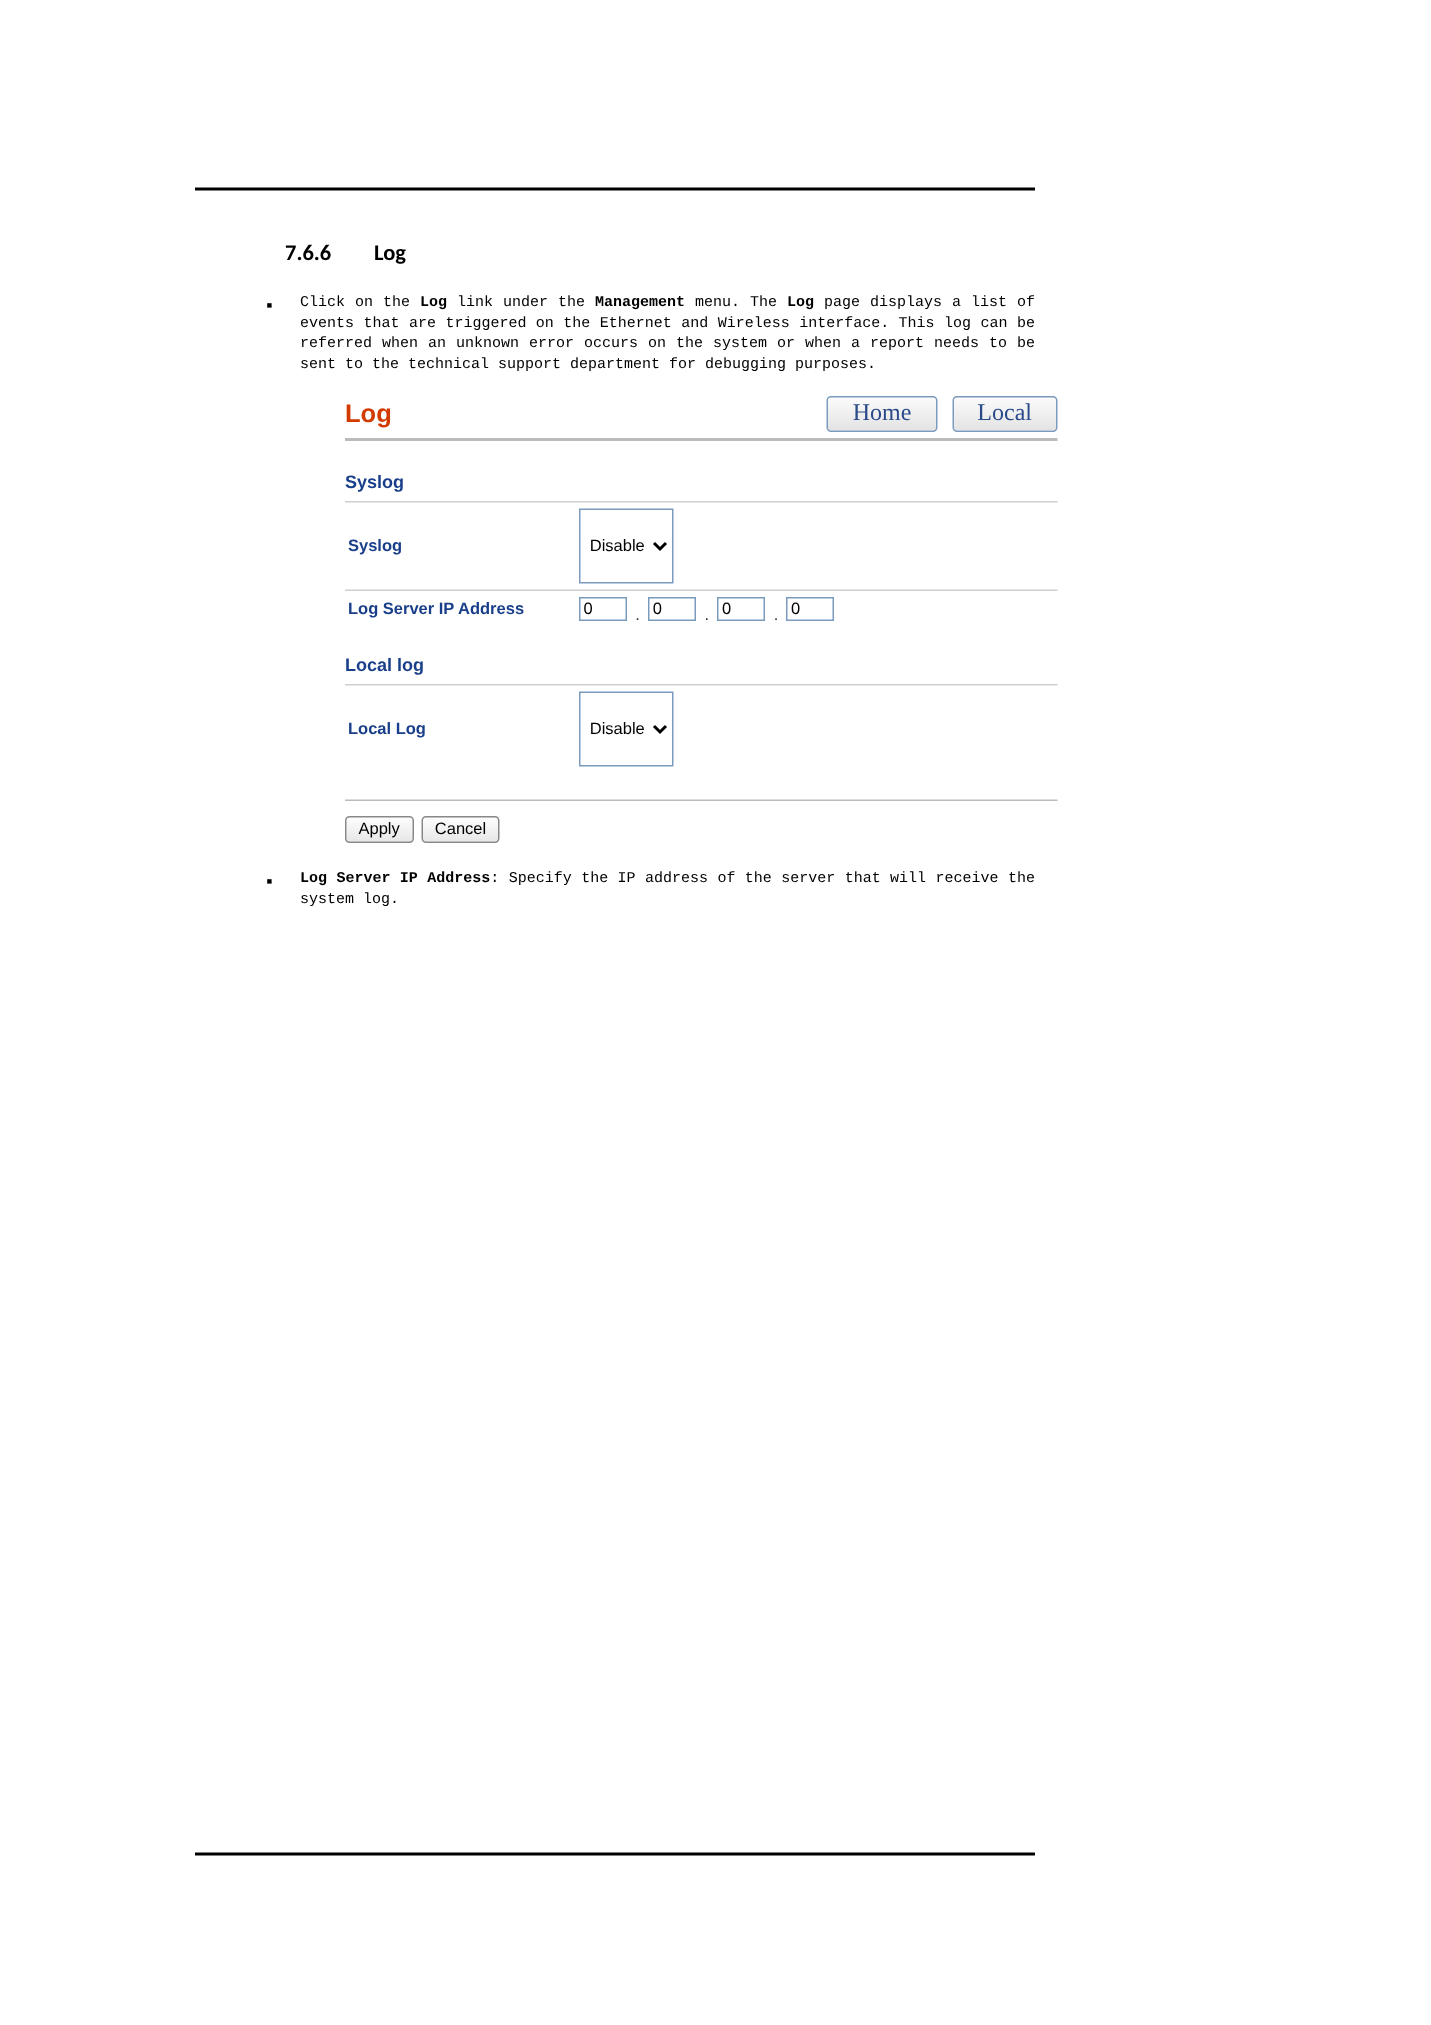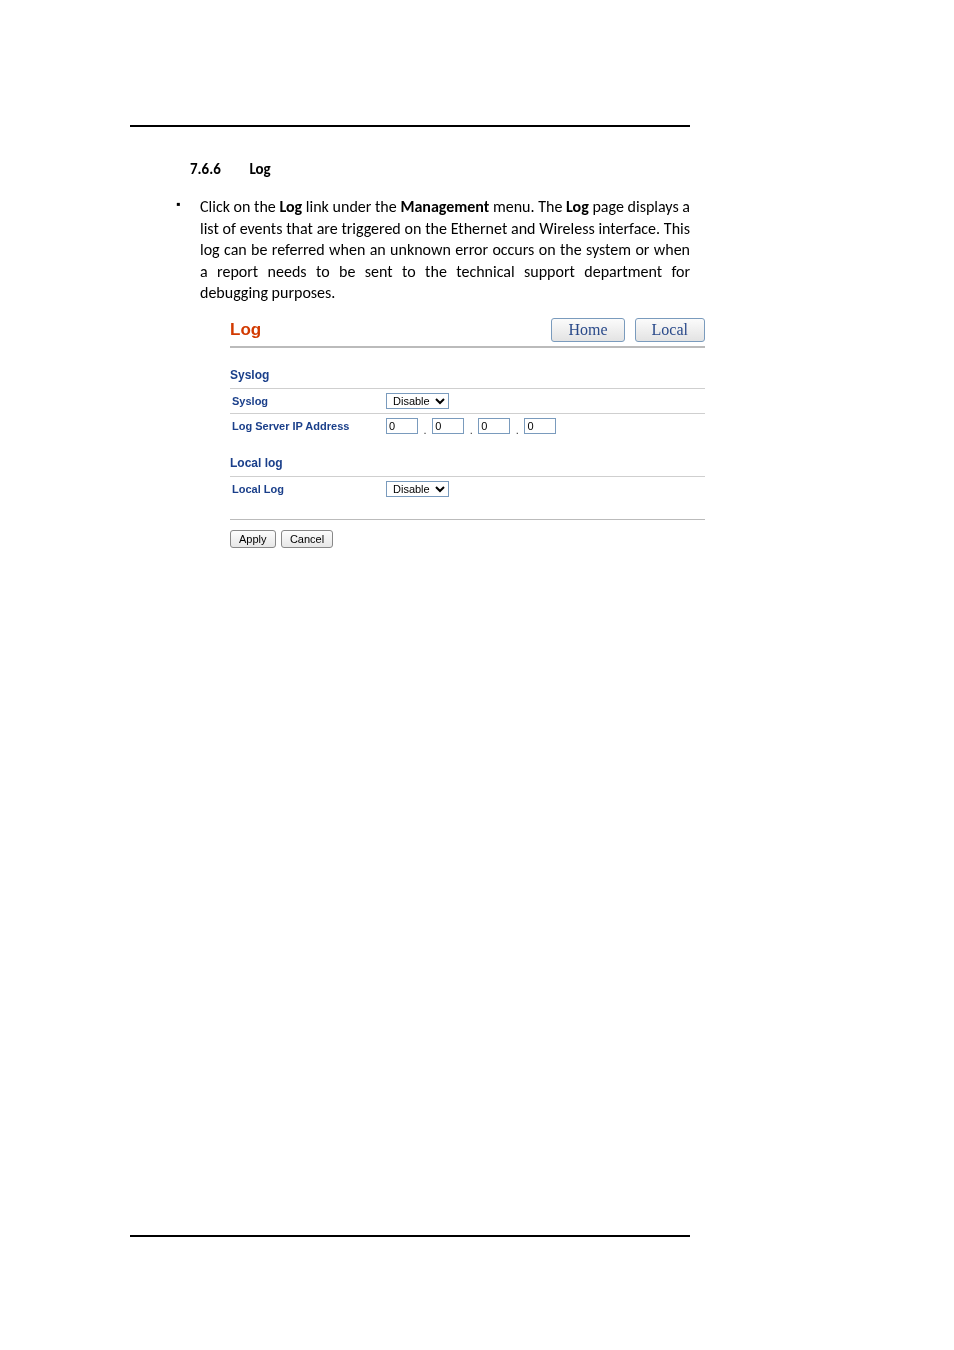--- a/index.html
+++ b/index.html
@@ -36,24 +36,25 @@
   }
   .sec-num { display: inline-block; width: 56px; }
   .bullets {
     list-style: none;
     padding: 0;
     margin: 0 0 0 40px;
   }
   .bullets > li {
     position: relative;
     padding-left: 30px;
-    font-size: 16px;
+    font-size: 10px;
     line-height: 1.35;
     text-align: justify;
     margin-bottom: 0;
+    font-family: Liberation Mono, monospace;
   }
   .bullets > li::before {
     content: "▪";
     position: absolute;
     left: 6px;
     top: 0;
     font-size: 12px;
   }
   .intro-li { margin-bottom: 14px !important; }
   .panel {
@@ -107,21 +108,22 @@
   .ftable .lbl {
     color: #1a3f8a;
     font-weight: bold;
     width: 150px;
   }
   .sel {
     border: 1px solid #7a9bbd;
     background: #fff;
     font: inherit;
     font-size: 11px;
-    padding: 0 2px;
+    padding: 17px 2px;
+    text-align: center;
   }
   .ip-oct {
     width: 26px;
     border: 1px solid #7a9bbd;
     background: #fff;
     font: inherit;
     font-size: 11px;
     padding: 1px 2px;
     text-align: left;
   }
@@ -212,18 +214,21 @@
         </tr>
       </tbody>
         </table>
 
       <div class="divider"></div>
       <button class="btn-bottom">Apply</button>
       <button class="btn-bottom">Cancel</button>
     </div>
 
     <ul class="bullets">
+      <li>
+        <b>Log Server IP Address</b><span>: Specify the IP address of the server that will receive the system log.</span>
+      </li>
     </ul>
 
   </div>
 
   <div class="hr-bottom"></div>
 </div>
 
 </body></html>

